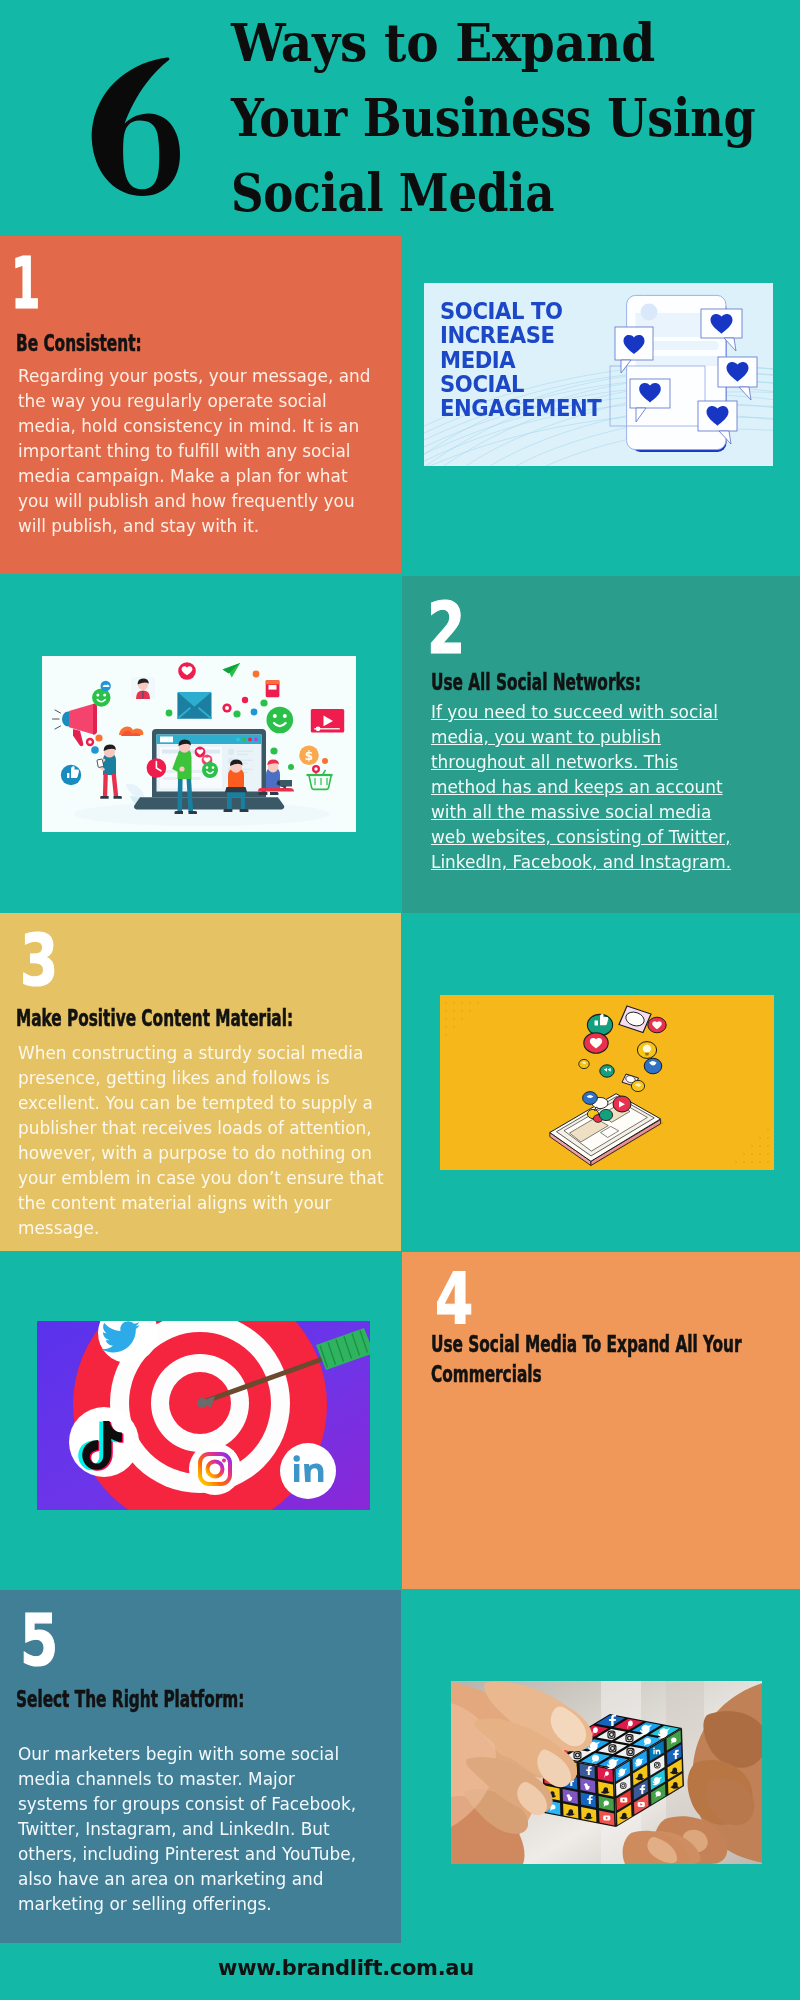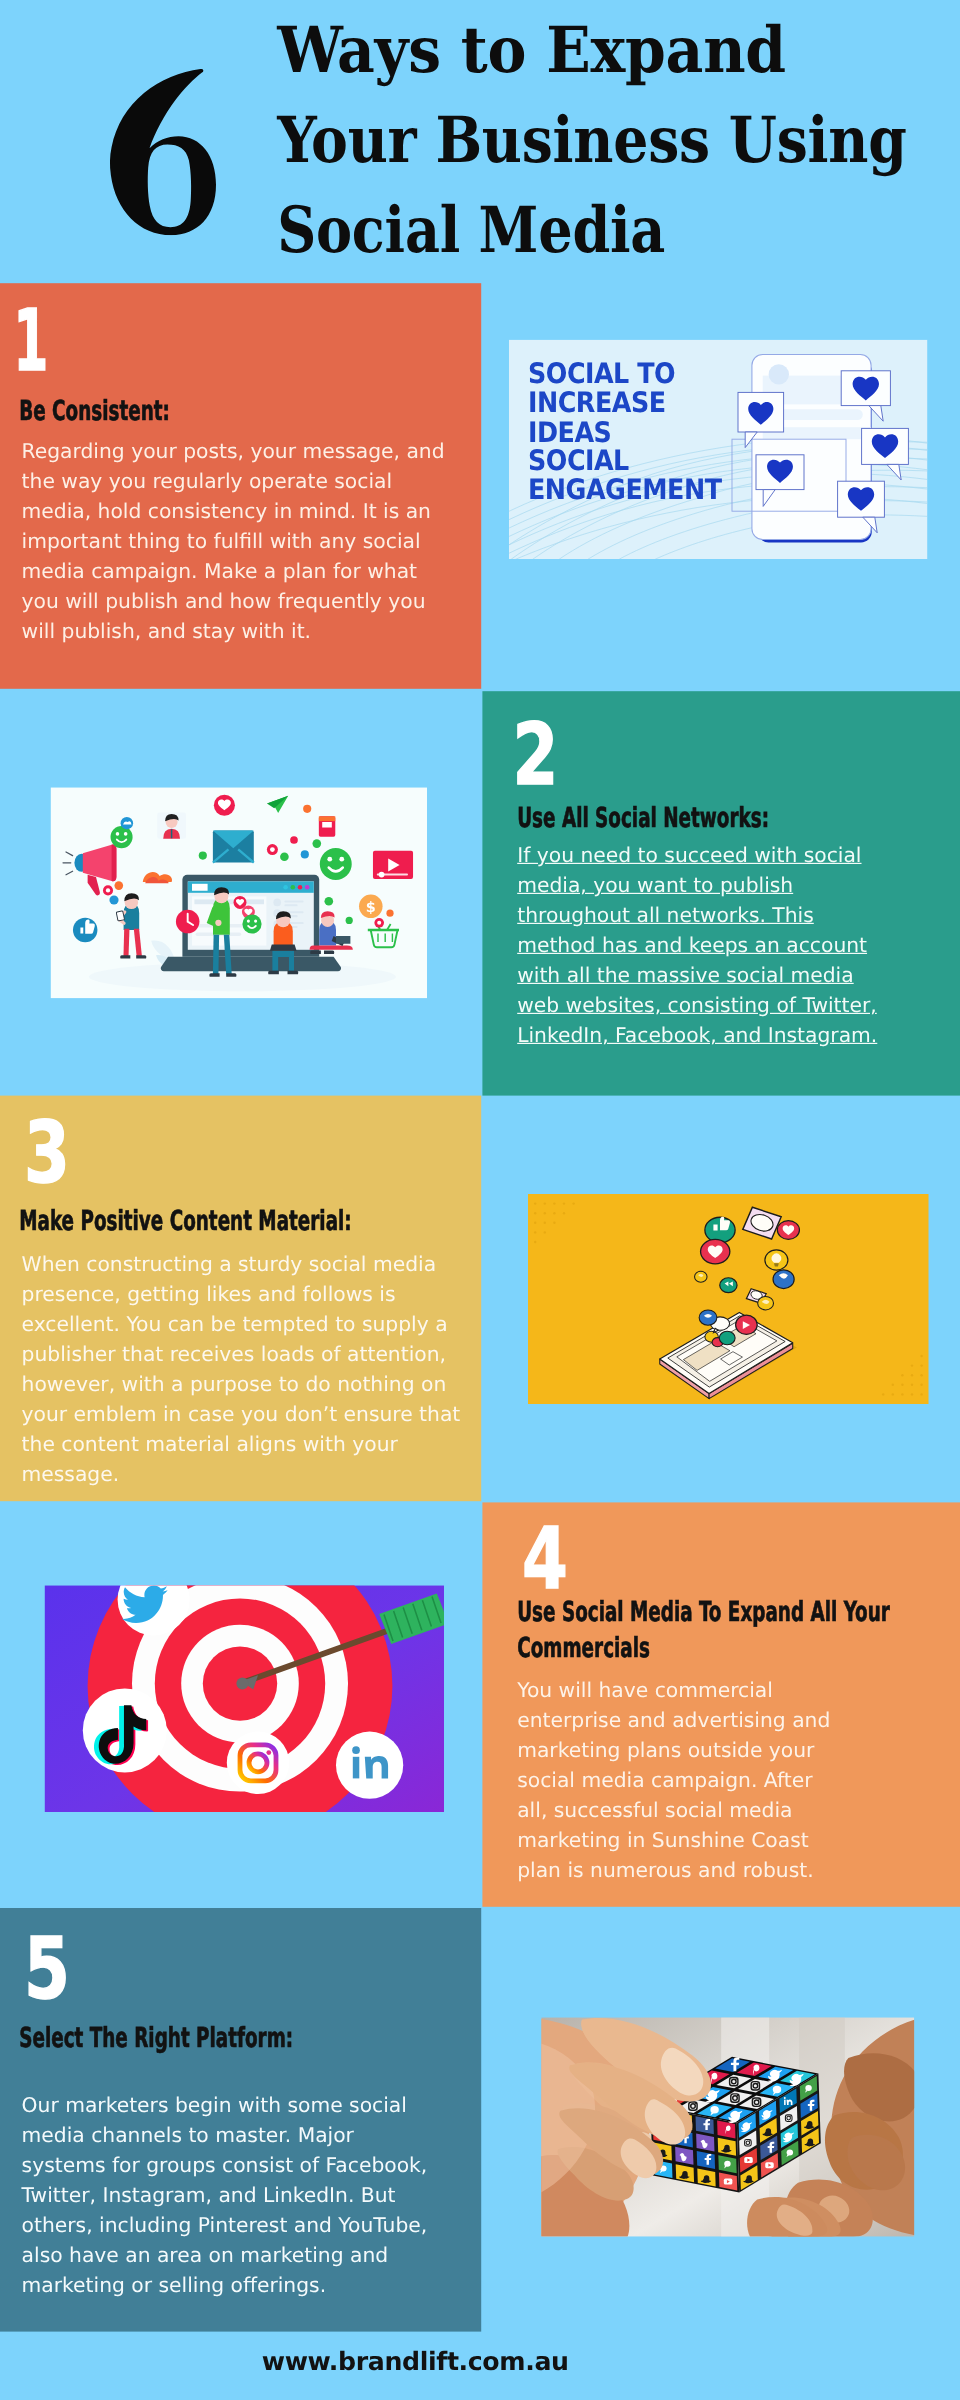--- a/index.html
+++ b/index.html
@@ -1,17 +1,17 @@
 <!DOCTYPE html>
 <html><head>
 <meta charset="utf-8">
 <style>
   html,body{margin:0;padding:0;}
   body{width:800px;height:2000px;background:#ffffff;font-family:"DejaVu Sans",sans-serif;overflow:hidden;}
-  .page{position:relative;width:800px;height:2000px;background:#7dd3fc;overflow:hidden;}
+  .page{position:relative;width:800px;height:2000px;background:#14b8a6;overflow:hidden;}
 
   
   .hdr-num{position:absolute;left:91px;top:57px;width:89px;height:139px;}
   .hdr-num svg{display:block;width:100%;height:100%;}
   .hdr-title{position:absolute;left:231px;top:5px;width:570px;}
   .hdr-line{font-family:"DejaVu Serif Condensed","DejaVu Serif",serif;font-weight:700;font-size:53px;line-height:75px;color:#0d0d0d;white-space:nowrap;letter-spacing:-0.2px;transform-origin:0 50%;}
   #hl1{transform:scaleX(1.02)}
   #hl2{transform:scaleX(0.965)}
   #hl3{transform:scaleX(0.945)}
 
@@ -145,21 +145,21 @@
             <rect x="274" y="118" width="39" height="30" fill="#fcfeff" stroke="#5b6fc9" stroke-width="0.8"></rect>
             <path d="M295 148 L307 161 L305 148 Z" fill="#fcfeff" stroke="#5b6fc9" stroke-width="0.8"></path>
             <path d="M293.5 125.5 c-3.6 -4.4 -11 -3 -11 3.6 c0 5.4 7.1 10.4 11 13.6 c3.9 -3.2 11 -8.2 11 -13.6 c0 -6.6 -7.4 -8 -11 -3.6 z" fill="#1836c4"></path>
           </g>
         </g>
 
     </svg>
     <div class="eng-head">
       <div>SOCIAL TO</div>
       <div>INCREASE</div>
-      <div>IDEAS</div>
+      <div>MEDIA</div>
       <div>SOCIAL</div>
       <div>ENGAGEMENT</div>
     </div>
   </div>
 
   <div class="block" id="b2" style="background-color: rgb(42, 157, 140);">
     <div class="num" id="n2">2</div>
     <div class="head" id="h2">Use All Social Networks:</div>
     <div class="btext" id="t2" style="color: rgb(242, 251, 248);">If you need to succeed with social media, you want to publish throughout all networks. This method has and keeps an account with all the massive social media web websites, consisting of Twitter, LinkedIn, Facebook, and Instagram.</div>
   </div>
@@ -496,21 +496,20 @@
       <g>
           <ellipse cx="198" cy="91" rx="6.6" ry="5.6" fill="#f5c518" stroke="#1d1d1d" stroke-width="0.9"></ellipse>
           <path d="M194.8 89.8 q3.2 -3.2 6.4 0 q-1.8 3.8 -6.4 0 z" fill="#fffdf8" opacity="0.75"></path>
         </g>
     </svg>
   </div>
 
   <div class="block" id="b4" style="background-color: rgb(240, 152, 90);">
     <div class="num" id="n4">4</div>
     <div class="head" id="h4">Use Social Media To Expand All Your Commercials</div>
-    <div class="btext" id="t4" style="color: rgb(253, 243, 233);">You will have commercial enterprise and advertising and marketing plans outside your social media campaign. After all, successful social media marketing in Sunshine Coast plan is numerous and robust.</div>
   </div>
 
   <div class="imgbox" id="img4">
     <svg viewBox="0 0 333 189" width="333" height="189" xmlns="http://www.w3.org/2000/svg">
       <defs>
         <linearGradient id="purpGrad" x1="0" y1="0" x2="1" y2="1">
           <stop offset="0%" stop-color="#5a32ec"></stop>
             <stop offset="55%" stop-color="#6d35e8"></stop>
             <stop offset="100%" stop-color="#8a27d6"></stop>
         </linearGradient>

